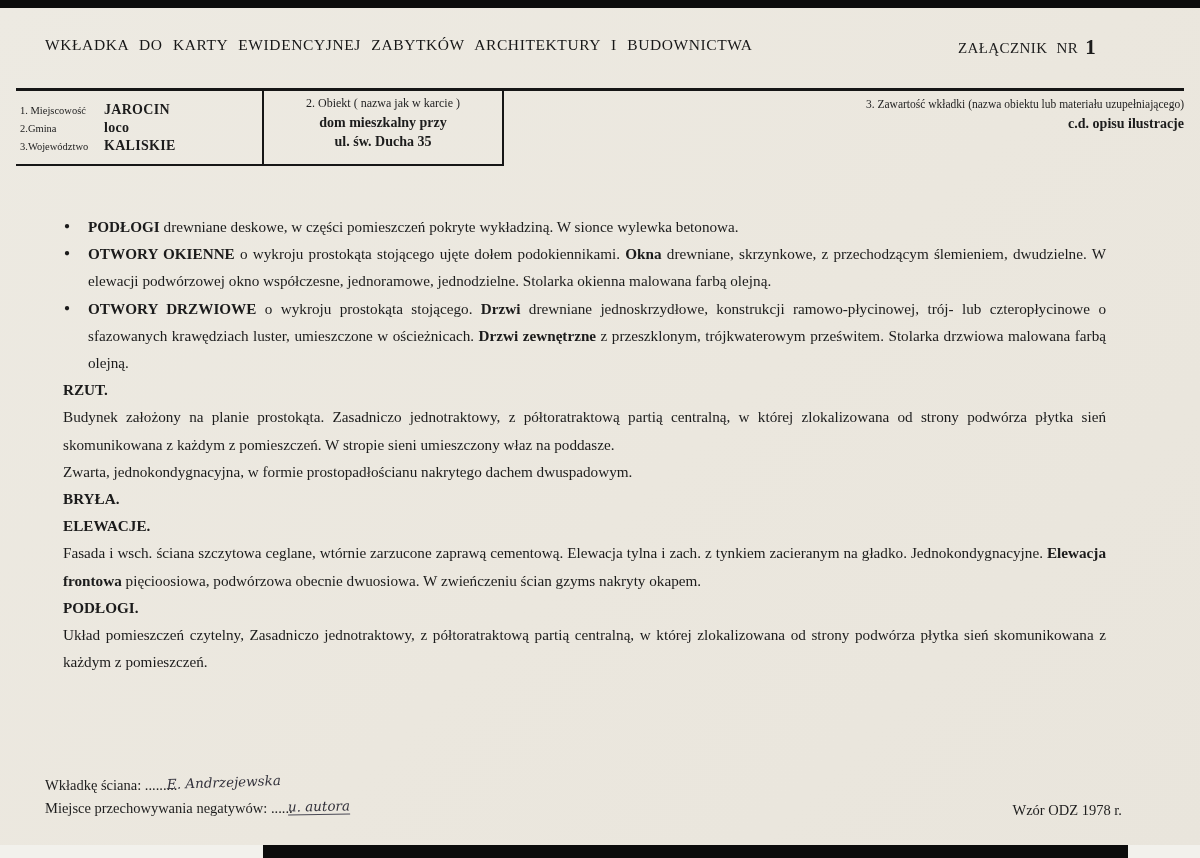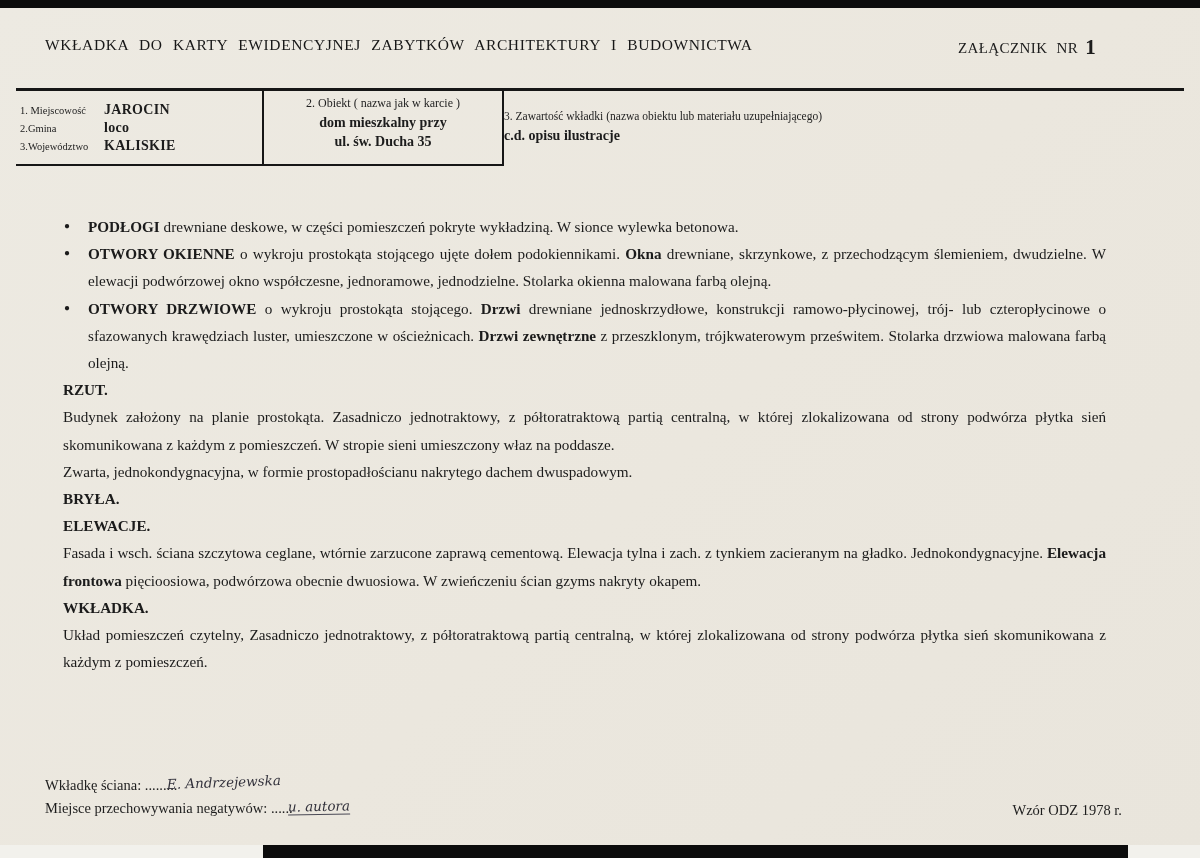--- a/index.html
+++ b/index.html
@@ -11,21 +11,21 @@
   .edge-bottom-black { position:absolute; top:0; bottom:0; left:263px; right:72px; background:#0c0c0c; }
 
   .doc-title { position:absolute; top:36px; left:45px; font-size:15.5px; letter-spacing:0.6px; word-spacing:6px; color:#171717; white-space:nowrap;text-align:right; }
   .attachment { position:absolute; top:34px; left:958px; font-size:15px; word-spacing:5px; letter-spacing:0.4px; white-space:nowrap; }
   .att-num { font-size:21px; font-weight:bold; margin-left:7px; position:relative; top:1px; }
 
   .info-table { position:absolute; top:88px; left:16px; right:16px; height:78px; border-top:3px solid #161616; display:flex; }
   .it-col { position:relative; }
   .it-col1 { width:246px; border-bottom:2px solid #161616; padding:11px 4px 16px 4px; }
   .it-col2 { width:240px; border-left:2px solid #161616; border-bottom:2px solid #161616; text-align:center; padding-top:5px; }
-  .it-col3 { flex:1; border-left:2px solid #161616; text-align:left; padding-top:19px; }
+  .it-col3 { flex:1; border-left:2px solid #161616; text-align:right; padding-top:7px; }
   .it-row { display:flex; align-items:baseline; margin-bottom:2px; }
   .it-label { width:84px; font-size:10.5px; color:#222; flex:none; }
   .it-value { font-size:14px; font-weight:bold; letter-spacing:0.3px;text-align:center; }
   .it-head { font-size:12px; color:#1e1e1e; margin-bottom:2px; }
   .it-head3 { font-size:11.5px; color:#1e1e1e; margin-bottom:4px; }
   .it-strong { font-size:14px; font-weight:bold; line-height:19px; }
 
   .doc-body { position:absolute; top:213px; left:63px; width:1043px; font-size:15.2px; color:#1b1b1b; }
   .para { text-align:justify; line-height:27.2px; }
   .para.bullet { padding-left:25px; position:relative; }
@@ -82,21 +82,21 @@
   <div class="doc-body">
       <div class="para bullet"><span class="bullet-marker">●</span><b>PODŁOGI</b><span> drewniane deskowe, w części pomieszczeń pokryte wykładziną. W sionce wylewka betonowa.</span></div>
       <div class="para bullet"><span class="bullet-marker">●</span><b>OTWORY OKIENNE</b><span> o wykroju prostokąta stojącego ujęte dołem podokiennikami. </span><b>Okna</b><span> drewniane, skrzynkowe, z przechodzącym ślemieniem, dwudzielne. W elewacji podwórzowej okno współczesne, jednoramowe, jednodzielne. Stolarka okienna malowana farbą olejną.</span></div>
       <div class="para bullet"><span class="bullet-marker">●</span><b>OTWORY DRZWIOWE</b><span> o wykroju prostokąta stojącego. </span><b>Drzwi</b><span> drewniane jednoskrzydłowe, konstrukcji ramowo-płycinowej, trój- lub czteropłycinowe o sfazowanych krawędziach luster, umieszczone w ościeżnicach. </span><b>Drzwi zewnętrzne</b><span> z przeszklonym, trójkwaterowym prześwitem. Stolarka drzwiowa malowana farbą olejną.</span></div>
       <div class="para heading"><b>RZUT.</b></div>
       <div class="para plain"><span>Budynek założony na planie prostokąta. Zasadniczo jednotraktowy, z półtoratraktową partią centralną, w której zlokalizowana od strony podwórza płytka sień skomunikowana z każdym z pomieszczeń. W stropie sieni umieszczony właz na poddasze.</span></div>
       <div class="para plain"><span>Zwarta, jednokondygnacyjna, w formie prostopadłościanu nakrytego dachem dwuspadowym.</span></div>
       <div class="para heading"><b>BRYŁA.</b></div>
       <div class="para heading"><b>ELEWACJE.</b></div>
       <div class="para plain"><span>Fasada i wsch. ściana szczytowa ceglane, wtórnie zarzucone zaprawą cementową. Elewacja tylna i zach. z tynkiem zacieranym na gładko. Jednokondygnacyjne. </span><b>Elewacja frontowa</b><span> pięcioosiowa, podwórzowa obecnie dwuosiowa. W zwieńczeniu ścian gzyms nakryty okapem.</span></div>
-      <div class="para heading"><b>WKŁADKA.</b></div>
+      <div class="para heading"><b>PODŁOGI.</b></div>
       <div class="para plain"><span>Układ pomieszczeń czytelny, Zasadniczo jednotraktowy, z półtoratraktową partią centralną, w której zlokalizowana od strony podwórza płytka sień skomunikowana z każdym z pomieszczeń.</span></div>
     </div>
 
   <div class="doc-footer">
     <div class="f-line">
       <span>Wkładkę ściana: .........</span>
       <span class="handwriting">E. Andrzejewska</span>
     </div>
     <div class="f-line">
       <span>Miejsce przechowywania negatywów: ......</span>

